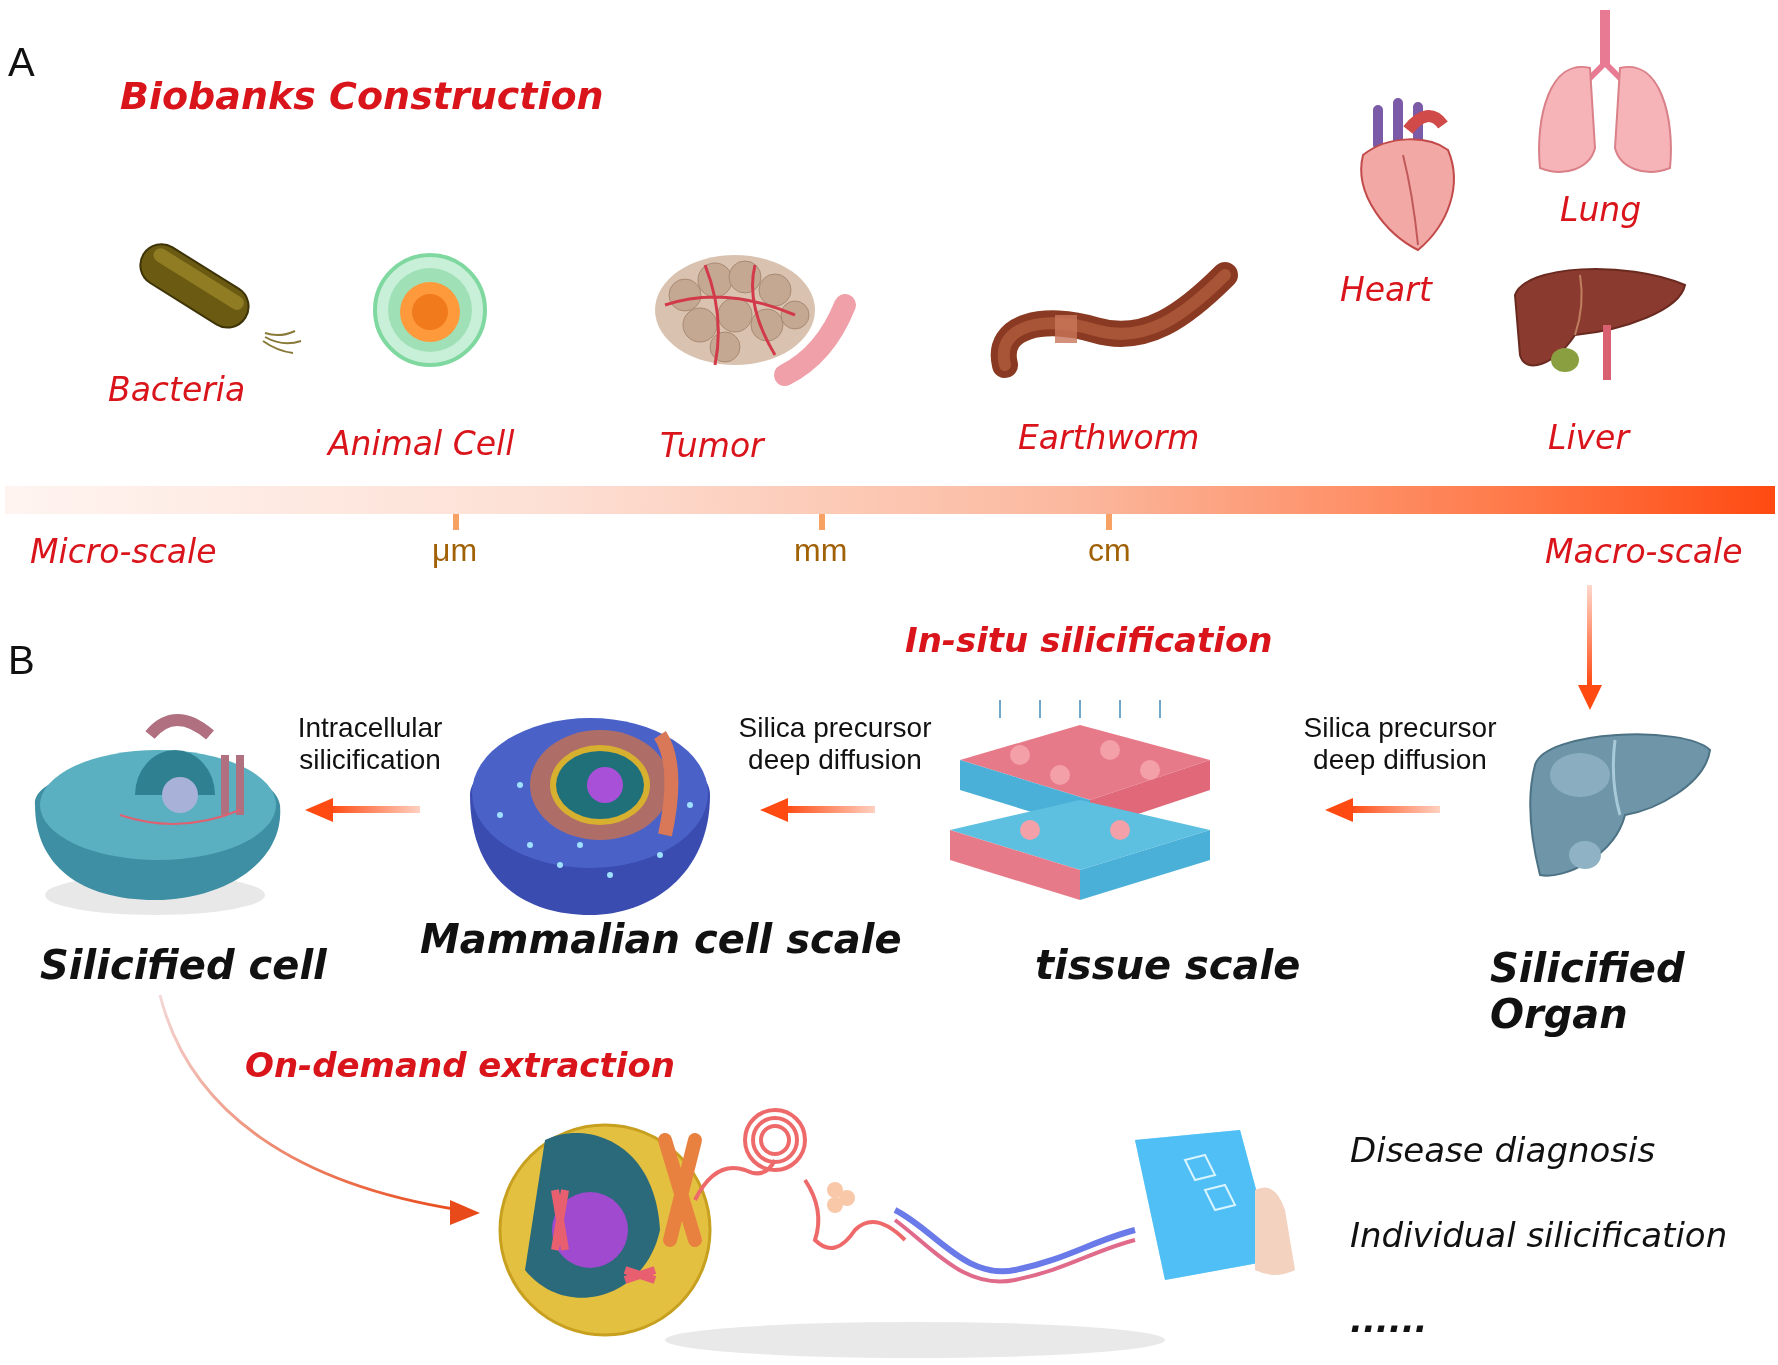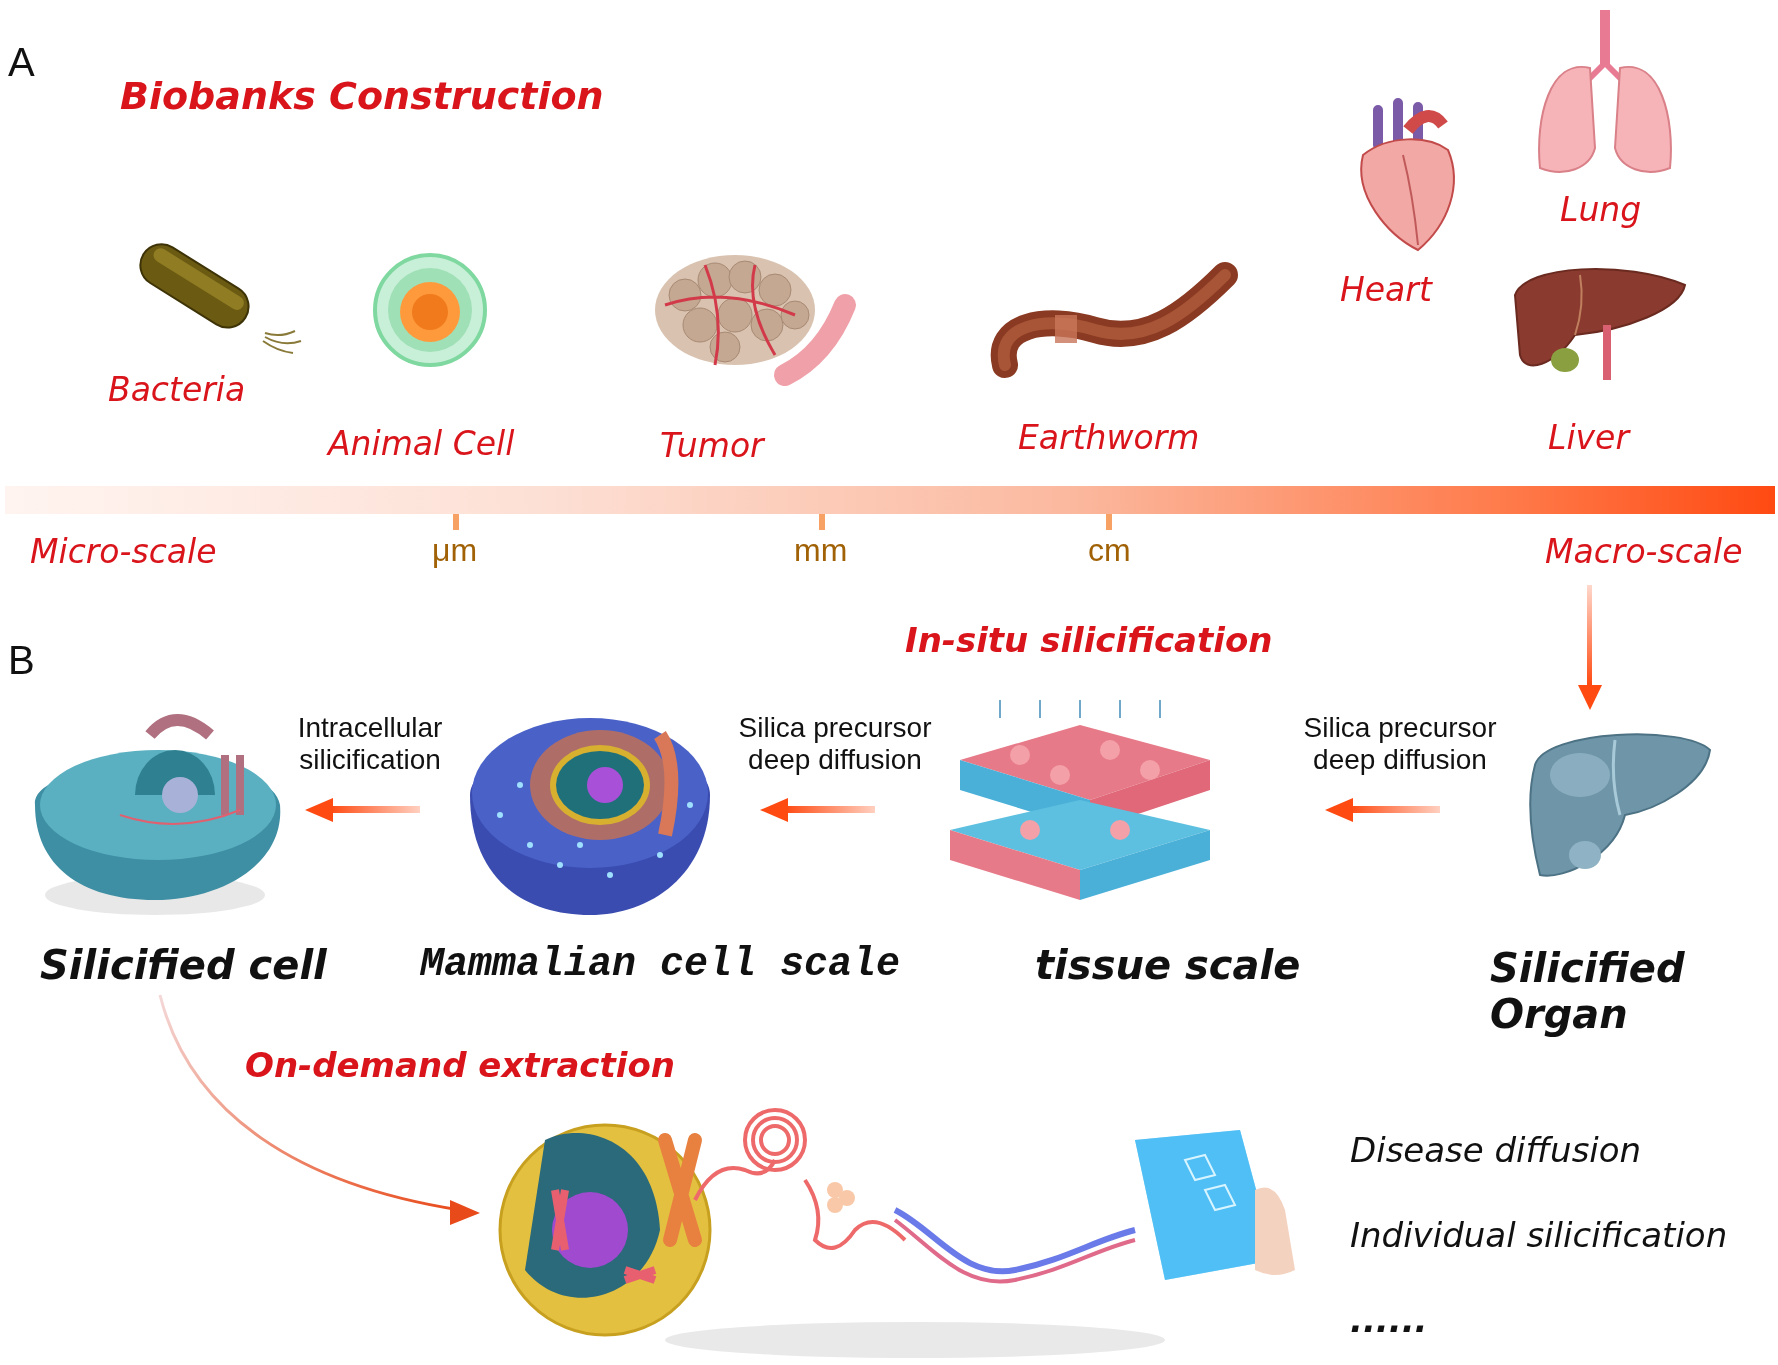--- a/index.html
+++ b/index.html
@@ -215,21 +215,21 @@
 </svg>
 
 <svg class="abs" style="left:1505px;top:715px;" width="210" height="170">
   <path d="M30 50 C 40 15, 180 10, 205 35 C 200 70, 150 95, 120 100 C 110 140, 60 165, 35 160 C 25 120, 22 80, 30 50 Z" fill="#6e95a8" stroke="#4c7284" stroke-width="2"></path>
   <path d="M110 25 q-5 40 5 75" stroke="#a8cad8" stroke-width="3" fill="none"></path>
   <ellipse cx="75" cy="60" rx="30" ry="22" fill="#9cc0d0" opacity="0.6"></ellipse>
   <ellipse cx="80" cy="140" rx="16" ry="14" fill="#8fb3c4"></ellipse>
 </svg>
 
 <div class="abs hand blk scale-label" style="left:40px;top:942px;">Silicified cell</div>
-<div class="abs hand blk scale-label" style="left:420px;top:942px;font-family:Liberation Mono, monospace;">Mammalian cell scale</div>
+<div class="abs hand blk scale-label" style="left:420px;top:916px;">Mammalian cell scale</div>
 <div class="abs hand blk scale-label" style="left:1035px;top:942px;">tissue scale</div>
 <div class="abs hand blk scale-label" style="left:1490px;top:945px;">Silicified Organ</div>
 
 <svg class="abs" style="left:150px;top:995px;" width="340" height="250">
   <defs>
       <linearGradient id="gcurve" x1="0" y1="0" x2="1" y2="1">
         <stop offset="0" stop-color="#f4d8d8"></stop>
         <stop offset="1" stop-color="#e84a1a"></stop>
       </linearGradient>
     </defs>
@@ -269,15 +269,15 @@
 
   <polygon points="640,60 745,50 780,180 670,200" fill="#2ab0ee"></polygon>
   <polygon points="640,60 745,50 780,180 670,200" fill="#8ad8ff" opacity="0.4"></polygon>
   <g stroke="#d8f4ff" stroke-width="2" fill="none">
     <polygon points="690,80 710,75 720,95 700,100"></polygon>
     <polygon points="710,110 730,105 740,125 720,130"></polygon>
   </g>
   <path d="M760 110 q20 -10 30 20 l10 60 q-20 10 -40 0 z" fill="#f4d2c0"></path>
 </svg>
 
-<div class="abs hand blk use-label" style="left:1350px;top:1130px;">Disease diffusion</div>
+<div class="abs hand blk use-label" style="left:1350px;top:1130px;">Disease diagnosis</div>
 <div class="abs hand blk use-label" style="left:1350px;top:1215px;">Individual silicification</div>
 <div class="abs hand blk use-label" style="left:1350px;top:1300px;font-weight:bold;">......</div>
 
 </body></html>

